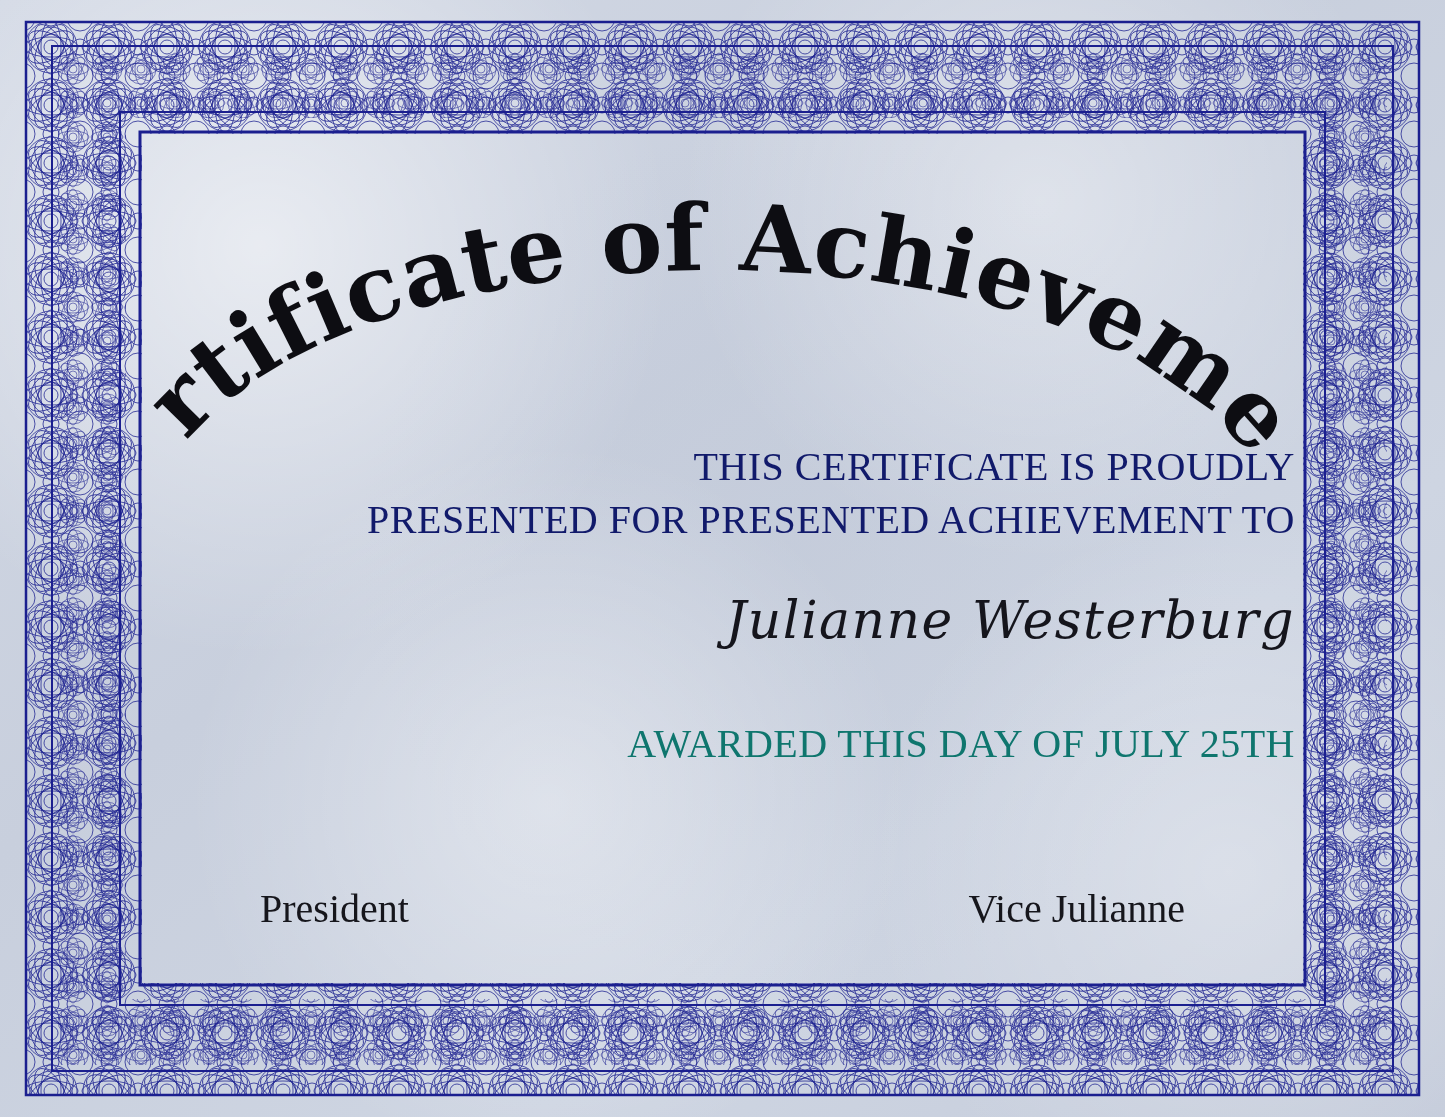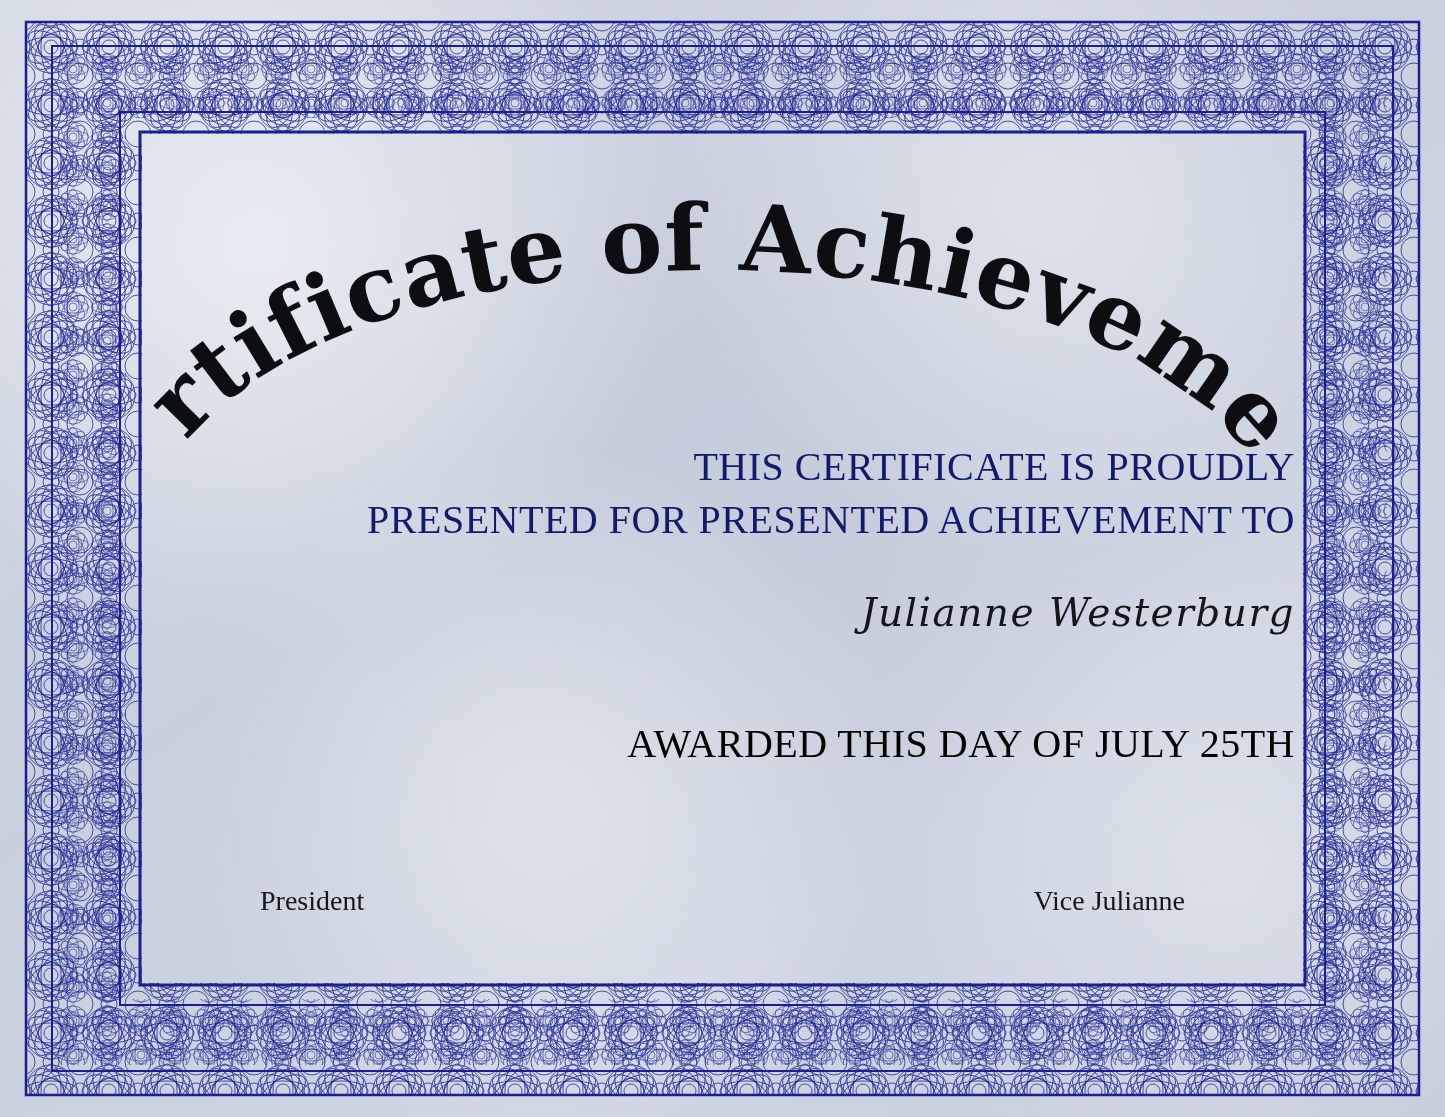--- a/index.html
+++ b/index.html
@@ -88,44 +88,44 @@
     line-height: 1.33;
     letter-spacing: 0.5px;
   }
   #presented-line .l2 { display: block; }
 
   #recipient-name {
     top: 450px;
     color: #15151c;
     font-family: "DejaVu Serif", "Liberation Serif", serif;
     font-style: italic;
-    font-size: 39px;
+    font-size: 52px;
     letter-spacing: 1.5px;
   }
 
   #awarded-line {
     top: 580px;
-    color: #000000;
+    color: #0f766e;
     font-family: "Liberation Serif", serif;
     font-size: 40px;
     letter-spacing: 0.5px;
   }
 
   #signature-row {
     position: absolute;
     left: 0;
     top: 745px;
     width: 100%;
     display: flex;
     justify-content: space-between;
     padding: 0 110px;
     box-sizing: border-box;
     color: #16161c;
     font-family: "Liberation Serif", serif;
-    font-size: 28px;
+    font-size: 40px;
   }
 </style>
 </head>
 <body>
 
 <div id="certificate">
 
   <div id="paper-texture"></div>
 
   <div id="border-frame">

